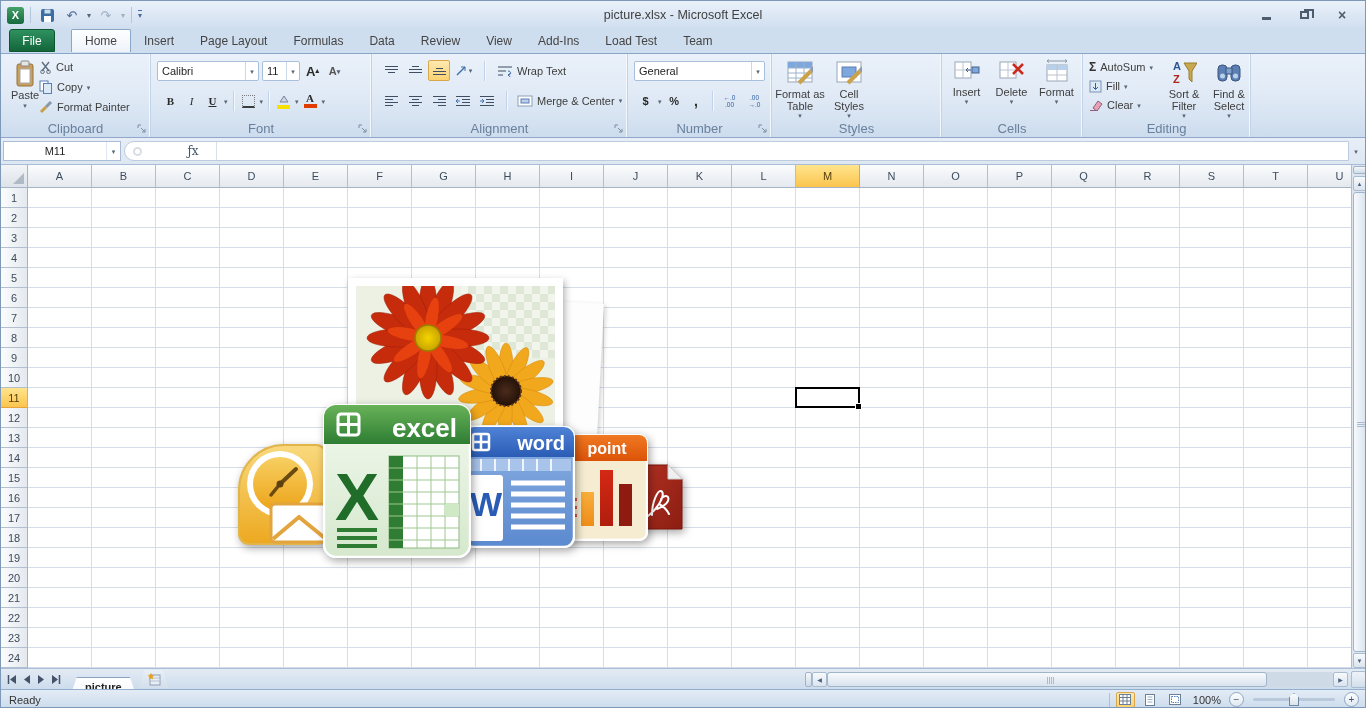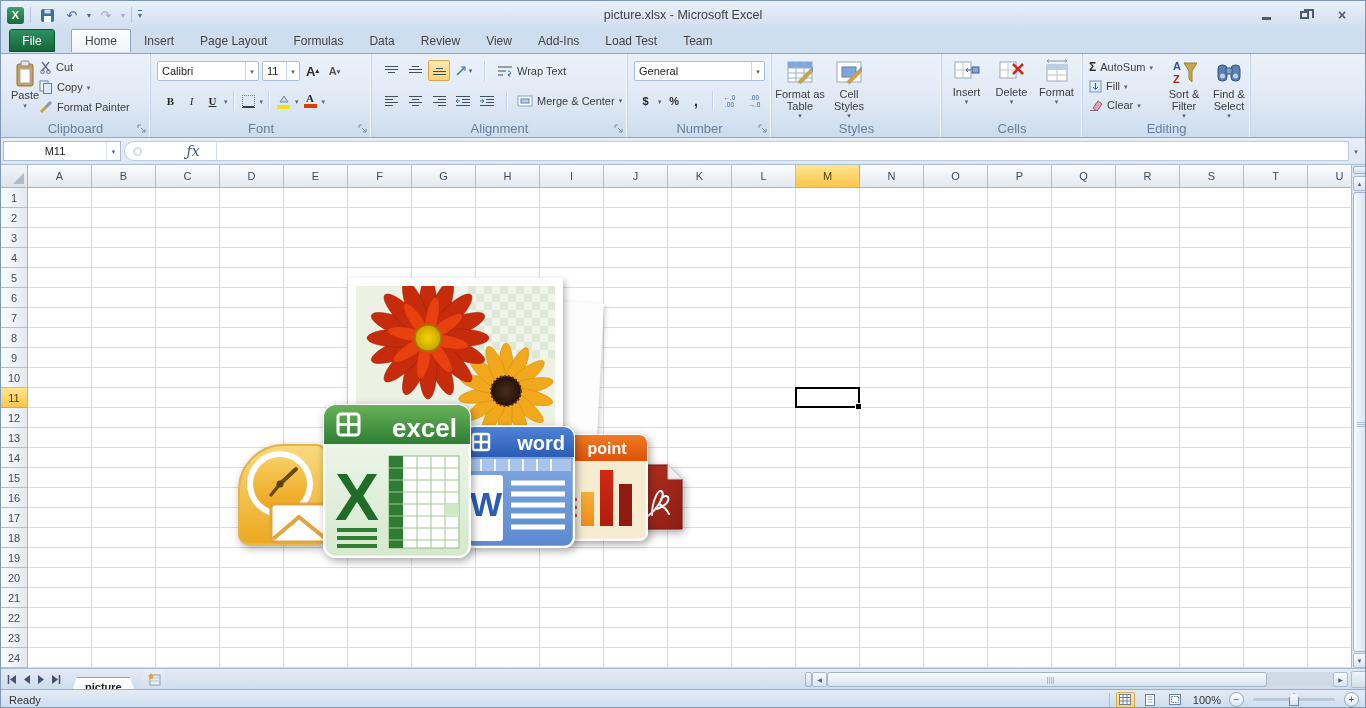--- a/index.html
+++ b/index.html
@@ -92,21 +92,21 @@
 
   
   .fbar{position:absolute;left:0;top:137px;width:100%;height:27px;
     background:linear-gradient(#e7eef7,#dde7f2);border-bottom:1px solid #aabdd6;
     display:flex;align-items:center;padding:0 2px;}
   .namebox{width:118px;height:20px;background:#fff;border:1px solid #aabdd6;display:flex;align-items:center;}
   .namebox .nval{flex:1;text-align:center;color:#1f1f1f;}
   .namebox .ndd{width:14px;height:100%;display:flex;align-items:center;justify-content:center;border-left:1px solid #dfe7f0;}
   .fxpill{flex:1;height:20px;margin-left:3px;background:#fff;border:1px solid #bccbdd;border-radius:10px 0 0 10px;display:flex;align-items:center;}
   .fxdot{width:9px;height:9px;border-radius:50%;border:2px solid #d9dee4;margin-left:8px;}
-  .fxlab{width:46px;text-align:center;font-family:"DejaVu Serif",serif;font-style:italic;font-size:14px;color:#44566b;margin-left:28px;}
+  .fxlab{width:46px;text-align:center;font-family:"DejaVu Serif",serif;font-size:12px;color:#44566b;margin-left:28px;}
   .fxdiv{width:1px;height:18px;background:#d7dfe9;}
   .finput{flex:1;height:100%;}
   .fexpand{width:14px;display:flex;align-items:center;justify-content:center;}
 
   
   .sheet{position:absolute;left:0;top:164px;width:1366px;height:504px;background:#fff;}
   .corner{position:absolute;left:0;top:0;width:27px;height:23px;background:linear-gradient(#f2f4f7,#dde3ea);
     border-right:1px solid #a5b4c4;border-bottom:1px solid #a5b4c4;}
   .corner::after{content:"";position:absolute;right:3px;bottom:3px;border-left:11px solid transparent;border-bottom:11px solid #b0bac6;}
   .colhdrs{position:absolute;left:27px;top:0;width:1323px;height:23px;display:flex;overflow:hidden;

